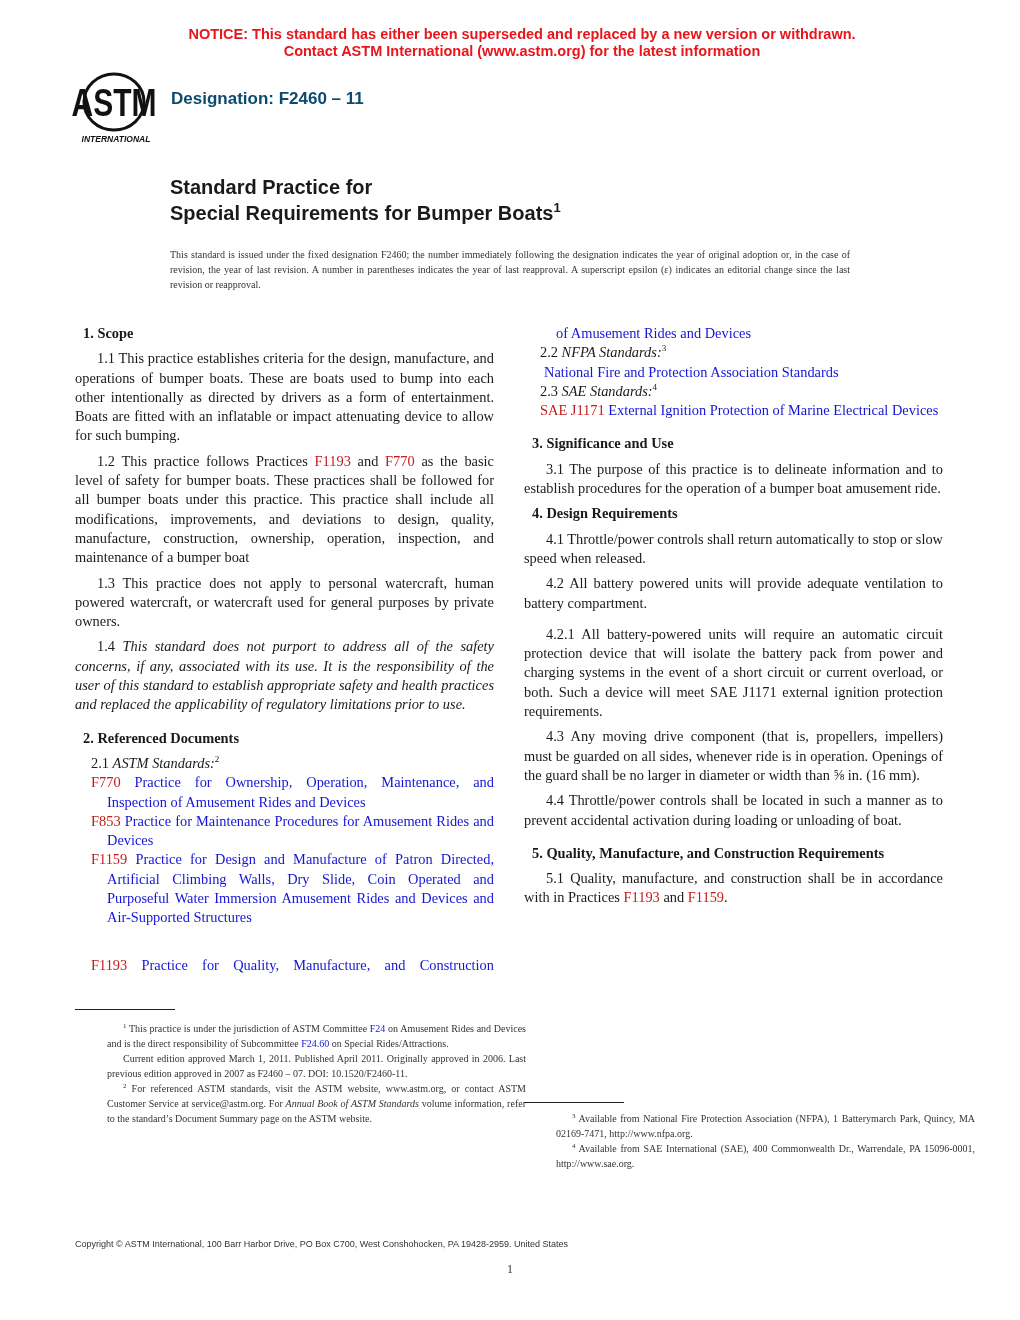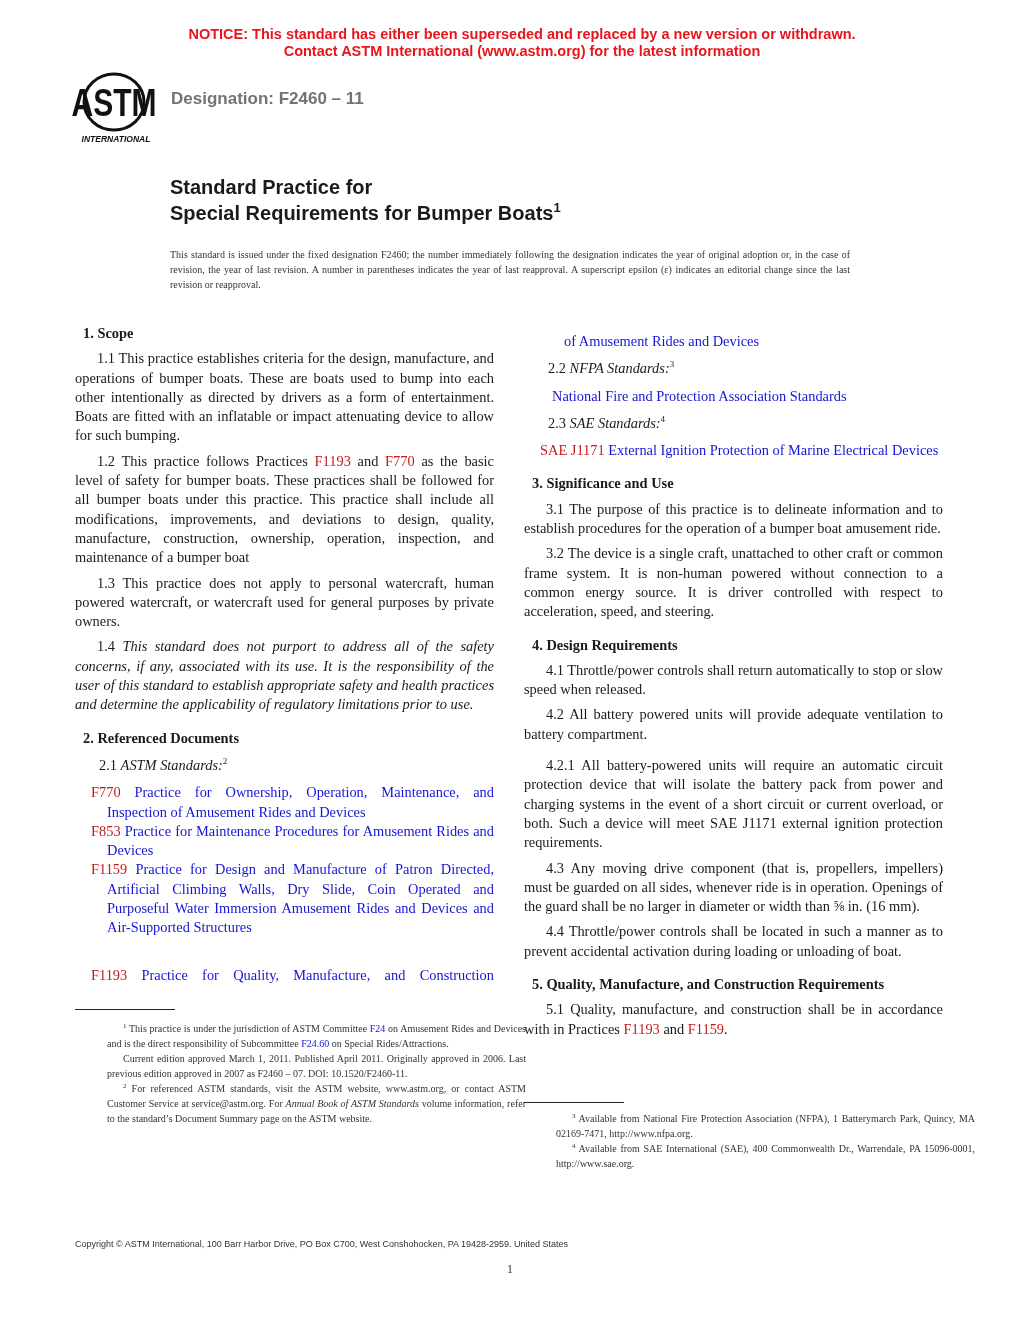--- a/index.html
+++ b/index.html
@@ -1,34 +1,34 @@
 <!DOCTYPE html>
 <html><head>
 <meta charset="utf-8">
 <style>
   html, body { margin: 0; padding: 0; background: #ffffff; }
   body { width: 1020px; height: 1320px; position: relative; overflow: hidden; color: #1a1a1a; }
   .abs { position: absolute; }
   .notice { left: 0; width: 1020px; top: 26px; text-align: center; color: #e8151b; font-family: "Liberation Sans", sans-serif; font-weight: bold; font-size: 14.5px; line-height: 17px; padding-left: 12px; }
   .logo { left: 72px; top: 72px; width: 90px; height: 72px; }
-  .designation { left: 171px; top: 89px; font-family: "Liberation Sans", sans-serif; font-size: 17px; font-weight: bold; color: #737373; }
+  .designation { left: 171px; top: 89px; font-family: "Liberation Sans", sans-serif; font-size: 17px; font-weight: bold; color: #0c4a6e; }
   .title { left: 170px; top: 174px; font-family: "Liberation Sans", sans-serif; font-weight: bold; font-size: 20px; line-height: 26px; color: #1a1a1a; }
   .title sup { font-size: 13px; vertical-align: 8px; line-height: 0; }
   .issued { left: 170px; top: 247px; width: 680px; font-family: "Liberation Serif", serif; font-size: 10px; line-height: 15px; color: #333; text-align: justify; }
   .col { font-family: "Liberation Serif", serif; font-size: 14.4px; line-height: 19.3px; color: #1a1a1a; }
   .col-left { left: 75px; top: 324px; width: 419px; }
   .col-right { left: 524px; top: 324px; width: 419px; }
   .h { font-weight: bold; margin: 0 0 6px 8px; }
   .p { text-align: justify; text-indent: 22px; margin: 0 0 6px 0; }
   .p.tight { margin-bottom: 12px; }
   .it { font-style: italic; }
   .red { color: #c41a1a; }
   .blue { color: #1515d6; }
   .ref { padding-left: 32px; text-indent: -16px; text-align: justify; margin: 0; }
-  .refsub { padding-left: 16px; margin: 8px; }
+  .refsub { padding-left: 16px; margin: 0; }
   .sup { font-size: 9px; vertical-align: 6px; line-height: 0; }
   .fnrule { width: 100px; height: 1px; background: #222; }
   .fn { font-family: "Liberation Serif", serif; font-size: 10px; line-height: 15px; color: #333; text-align: justify; margin-left: 32px; }
   .fn .pp { text-indent: 16px; margin: 0; }
   .fn .sup { font-size: 7px; vertical-align: 4px; }
   .copyright { left: 75px; top: 1239px; font-family: "Liberation Sans", sans-serif; font-size: 9px; color: #333; }
   .pagenum { left: 507px; top: 1262px; font-family: "Liberation Serif", serif; font-size: 12px; color: #333; }
 </style>
 </head>
 <body>
@@ -53,21 +53,21 @@
   <div><span>Special Requirements for Bumper Boats</span><sup>1</sup></div>
 </div>
 
 <div class="abs issued">This standard is issued under the fixed designation F2460; the number immediately following the designation indicates the year of original adoption or, in the case of revision, the year of last revision. A number in parentheses indicates the year of last reapproval. A superscript epsilon (ε) indicates an editorial change since the last revision or reapproval.</div>
 
 <div class="abs col col-left">
   <div class="h">1.  Scope</div>
   <div class="p">1.1 This practice establishes criteria for the design, manufacture, and operations of bumper boats. These are boats used to bump into each other intentionally as directed by drivers as a form of entertainment. Boats are fitted with an inflatable or impact attenuating device to allow for such bumping.</div>
   <div class="p"><span>1.2 This practice follows Practices </span><span class="red">F1193</span><span> and </span><span class="red">F770</span><span> as the basic level of safety for bumper boats. These practices shall be followed for all bumper boats under this practice. This practice shall include all modifications, improvements, and deviations to design, quality, manufacture, construction, ownership, operation, inspection, and maintenance of a bumper boat</span></div>
   <div class="p">1.3 This practice does not apply to personal watercraft, human powered watercraft, or watercraft used for general purposes by private owners.</div>
-  <div class="p" style="margin-bottom:14px"><span>1.4 </span><span class="it">This standard does not purport to address all of the safety concerns, if any, associated with its use. It is the responsibility of the user of this standard to establish appropriate safety and health practices and determine the applicability of regulatory limitations prior to use.</span></div>
+  <div class="p" style="margin-bottom:14px"><span>1.4 </span><span class="it">This standard does not purport to address all of the safety concerns, if any, associated with its use. It is the responsibility of the user of this standard to establish appropriate safety and health practices and replaced the applicability of regulatory limitations prior to use.</span></div>
 
   <div class="h">2.  Referenced Documents</div>
   <div class="refsub"><span>2.1 </span><span class="it">ASTM Standards:</span><span class="sup">2</span></div>
   <div class="ref"><span class="red">F770</span><span class="blue"> Practice for Ownership, Operation, Maintenance, and Inspection of Amusement Rides and Devices</span></div>
   <div class="ref"><span class="red">F853</span><span class="blue"> Practice for Maintenance Procedures for Amusement Rides and Devices</span></div>
   <div class="ref"><span class="red">F1159</span><span class="blue"> Practice for Design and Manufacture of Patron Directed, Artificial Climbing Walls, Dry Slide, Coin Operated and Purposeful Water Immersion Amusement Rides and Devices and Air-Supported Structures</span></div>
   <div class="ref" style="text-align:justify; text-align-last:justify;margin-top:28px;"><span class="red">F1193</span><span class="blue"> Practice for Quality, Manufacture, and Construction</span></div>
 </div>
 
 <div class="abs fnrule" style="left:75px; top:1009px;"></div>
@@ -79,21 +79,20 @@
 
 <div class="abs col col-right">
   <div class="refsub" style="padding-left:32px"><span class="blue">of Amusement Rides and Devices</span></div>
   <div class="refsub"><span>2.2 </span><span class="it">NFPA Standards:</span><span class="sup">3</span></div>
   <div class="refsub" style="padding-left:20px"><span class="blue">National Fire and Protection Association Standards</span></div>
   <div class="refsub"><span>2.3 </span><span class="it">SAE Standards:</span><span class="sup">4</span></div>
   <div class="ref" style="margin-bottom:14px"><span class="red">SAE J1171</span><span class="blue"> External Ignition Protection of Marine Electrical Devices</span></div>
 
   <div class="h">3.  Significance and Use</div>
   <div class="p">3.1 The purpose of this practice is to delineate information and to establish procedures for the operation of a bumper boat amusement ride.</div>
-  <div class="p" style="margin-bottom:14px">3.2 The device is a single craft, unattached to other craft or common frame system. It is non-human powered without connection to a common energy source. It is driver controlled with respect to acceleration, speed, and steering.</div>
 
   <div class="h">4.  Design Requirements</div>
   <div class="p">4.1 Throttle/power controls shall return automatically to stop or slow speed when released.</div>
   <div class="p tight">4.2 All battery powered units will provide adequate ventilation to battery compartment.</div>
   <div class="p">4.2.1 All battery-powered units will require an automatic circuit protection device that will isolate the battery pack from power and charging systems in the event of a short circuit or current overload, or both. Such a device will meet SAE J1171 external ignition protection requirements.</div>
   <div class="p">4.3 Any moving drive component (that is, propellers, impellers) must be guarded on all sides, whenever ride is in operation. Openings of the guard shall be no larger in diameter or width than ⅝ in. (16 mm).</div>
   <div class="p" style="margin-bottom:14px">4.4 Throttle/power controls shall be located in such a manner as to prevent accidental activation during loading or unloading of boat.</div>
 
   <div class="h">5.  Quality, Manufacture, and Construction Requirements</div>
   <div class="p"><span>5.1 Quality, manufacture, and construction shall be in accordance with in Practices </span><span class="red">F1193</span><span> and </span><span class="red">F1159</span><span>.</span></div>

